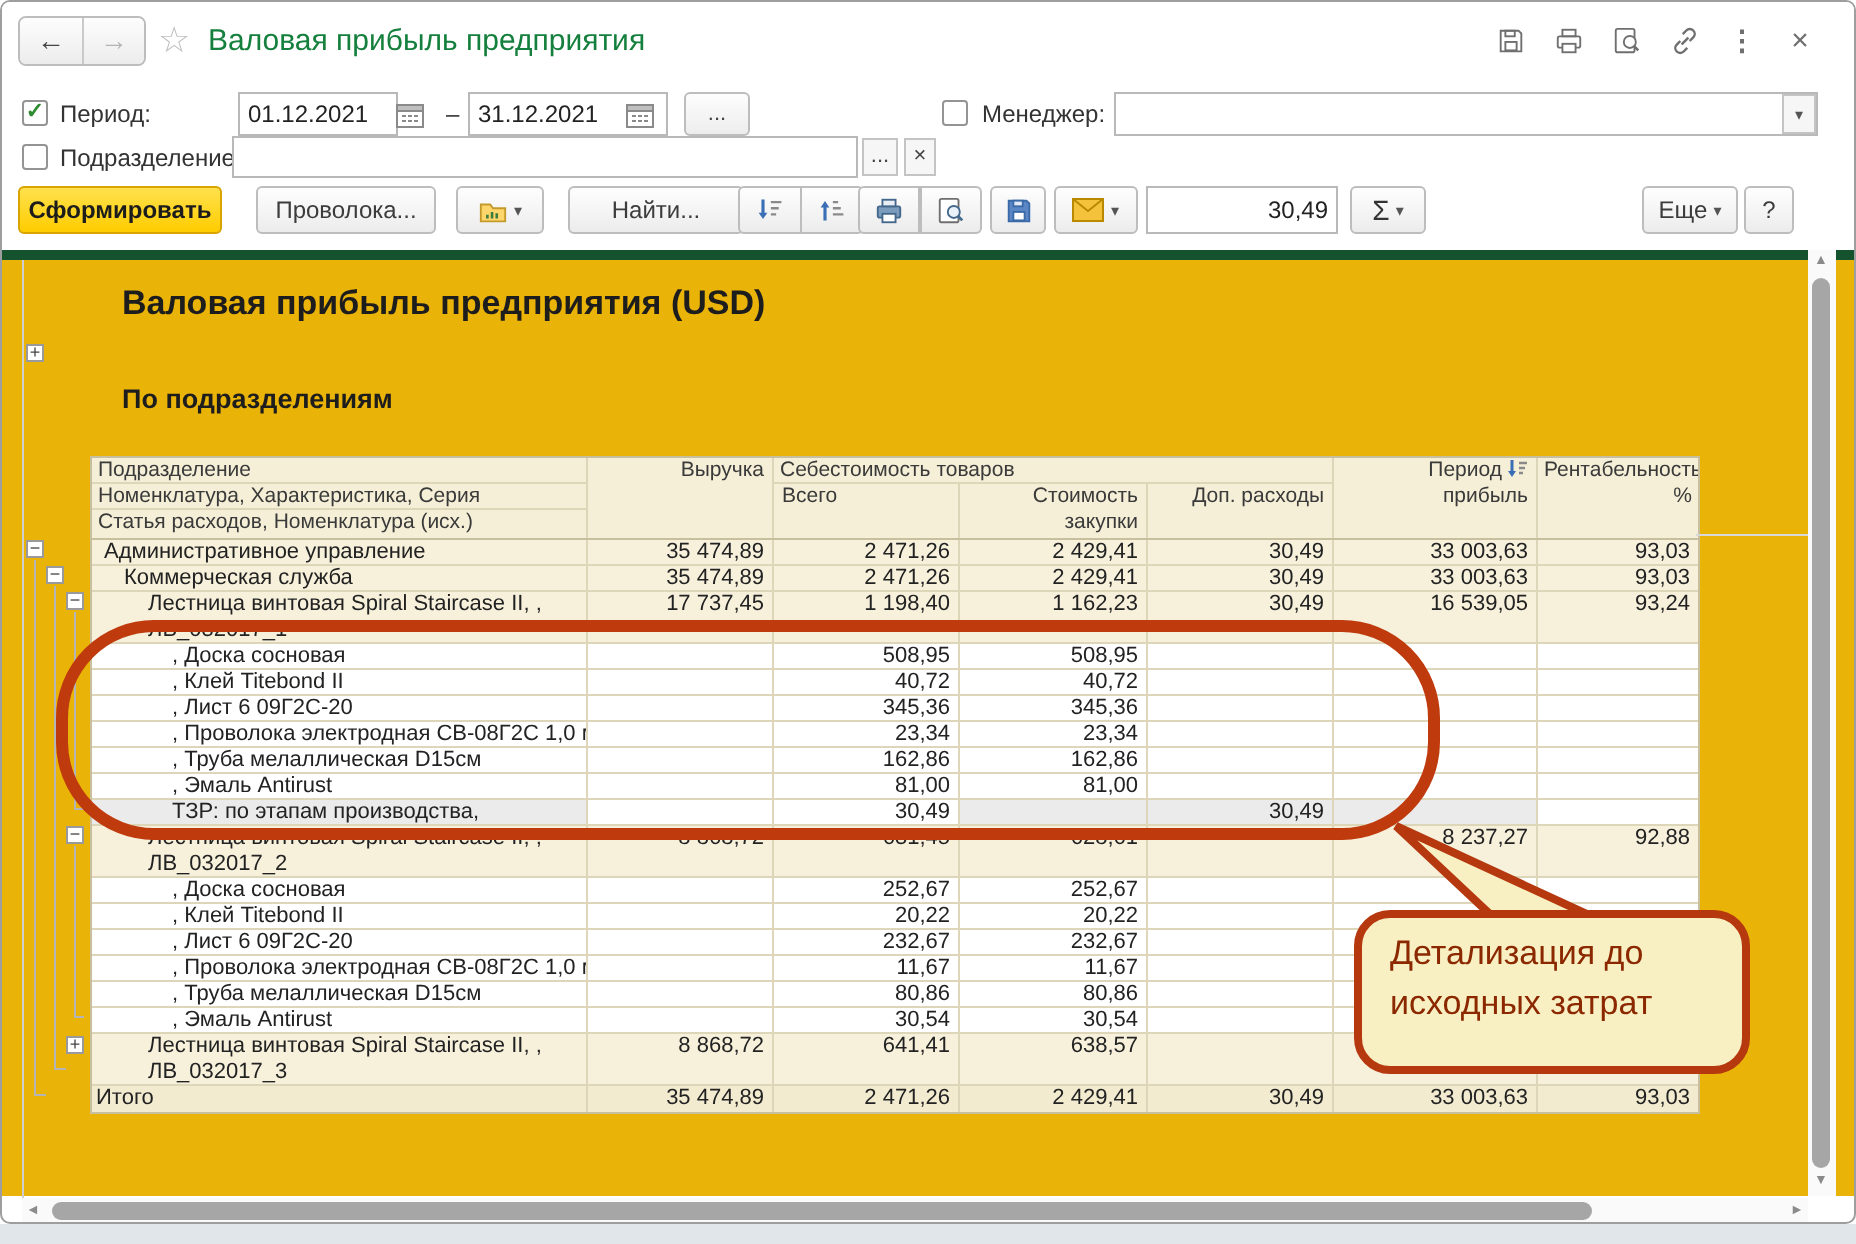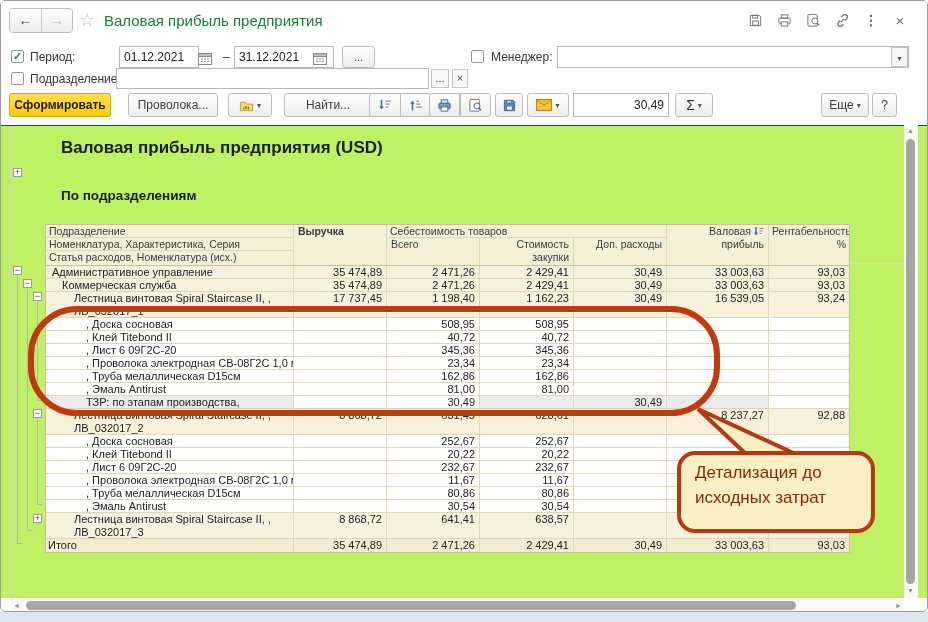--- a/index.html
+++ b/index.html
@@ -37,38 +37,38 @@
 
   
   .btn { position:absolute; height:24px; border:1px solid #bdbdbd; border-radius:3px;
          background:linear-gradient(#fefefe,#ececec); font-size:12px; color:#3c3c3c; text-align:center; cursor:pointer;
          font-family:"Liberation Sans",sans-serif; }
   .btn-yellow { background:linear-gradient(#ffe14d,#fc0); border:1px solid #d8a400; font-weight:bold; color:#1c1c1c; }
   .iconbtn { display:flex; align-items:center; justify-content:center; gap:3px; }
   .amount { text-align:right; font-size:12px; }
 
   
-  .sheet { position:absolute; left:0; top:124px; width:928px; height:473px; background:#bef264; border-top:1px solid #14532d; }
+  .sheet { position:absolute; left:0; top:124px; width:928px; height:473px; background:#eab308; border-top:5px solid #14532d; }
   .sheet-leftline { position:absolute; left:10px; top:0; width:1px; height:473px; background:#cfcfcf; }
   .rtitle { position:absolute; left:60px; top:12px; font-size:17px; font-weight:bold; color:#1d1d1d; }
   .rsubtitle { position:absolute; left:60px; top:62px; font-size:13.5px; font-weight:bold; color:#1d1d1d; }
 
   .expander { position:absolute; width:9px; height:9px; border:1px solid #9a9a9a; background:#fff;
               font-size:9px; line-height:7px; text-align:center; color:#444; cursor:pointer; }
   .tline { position:absolute; background:#b5b5b5; }
 
   
   .tbl { position:absolute; left:44px; top:98px; width:805px; border:1px solid #c8bf9e; background:#fff; }
   .t-head { display:grid; grid-template-columns:248px 93px 93px 94px 93px 102px 80px;
             grid-template-rows:13px 13px 14px; border-bottom:1px solid #c8bf9e; }
   .h-cell { background:#f5efd7; border-right:1px solid #ddd6b9; font-size:10.5px; color:#3a3a3a; overflow:hidden; }
   .h-a { grid-column:1; grid-row:1/4; }
   .h-a div { height:13px; line-height:13px; padding-left:3px; border-bottom:1px solid #ddd6b9; white-space:nowrap; }
   .h-a div:last-child { border-bottom:none; height:14px; }
-  .h-b { grid-column:2; grid-row:1/4; padding:0 4px; line-height:13px;font-weight:bold; }
+  .h-b { grid-column:2; grid-row:1/4; text-align:right; padding:0 4px; line-height:13px; }
   .h-c { grid-column:3/6; grid-row:1; padding-left:3px; line-height:13px; border-bottom:1px solid #ddd6b9; white-space:nowrap; }
   .h-d { grid-column:3; grid-row:2/4; text-align:left; padding:0 4px; line-height:13px; }
   .h-e { grid-column:4; grid-row:2/4; text-align:right; padding:0 4px; line-height:13px; }
   .h-f { grid-column:5; grid-row:2/4; text-align:right; padding:0 4px; line-height:13px; white-space:nowrap; }
   .h-g { grid-column:6; grid-row:1/4; text-align:right; padding:0 4px; line-height:13px; }
   .h-h { grid-column:7; grid-row:1/4; text-align:right; padding:0 3px; line-height:13px; border-right:none; }
   .sorticon { display:inline-block; vertical-align:-2px; margin-left:2px; }
 
   .t-row { display:grid; grid-template-columns:248px 93px 93px 94px 93px 102px 80px; height:13px; }
   .t-row.two { height:26px; }
@@ -270,21 +270,21 @@
             <div>Подразделение</div>
             <div>Номенклатура, Характеристика, Серия</div>
             <div>Статья расходов, Номенклатура (исх.)</div>
           </div>
           <div class="h-cell h-b">Выручка</div>
           <div class="h-cell h-c">Себестоимость товаров</div>
           <div class="h-cell h-d">Всего</div>
           <div class="h-cell h-e">Стоимость закупки</div>
           <div class="h-cell h-f">Доп. расходы</div>
           <div class="h-cell h-g">
-            <span>Валовая</span><svg class="sorticon" width="11" height="11" viewBox="0 0 11 11">
+            <span>Период</span><svg class="sorticon" width="11" height="11" viewBox="0 0 11 11">
                 <path d="M3 1v7" stroke="#3a6fb5" stroke-width="1.5"></path>
                 <path d="M1 6.5 3 9.5 5 6.5z" fill="#3a6fb5"></path>
                 <path d="M6.5 2.5h4M6.5 5h3M6.5 7.5h2" stroke="#8a8a8a" stroke-width="1.2"></path>
               </svg><br>
             <span>прибыль</span>
           </div>
           <div class="h-cell h-h">Рентабельность, %</div>
         </div>
         <div id="t-body">
             <div class="t-row row-group lvl1">

